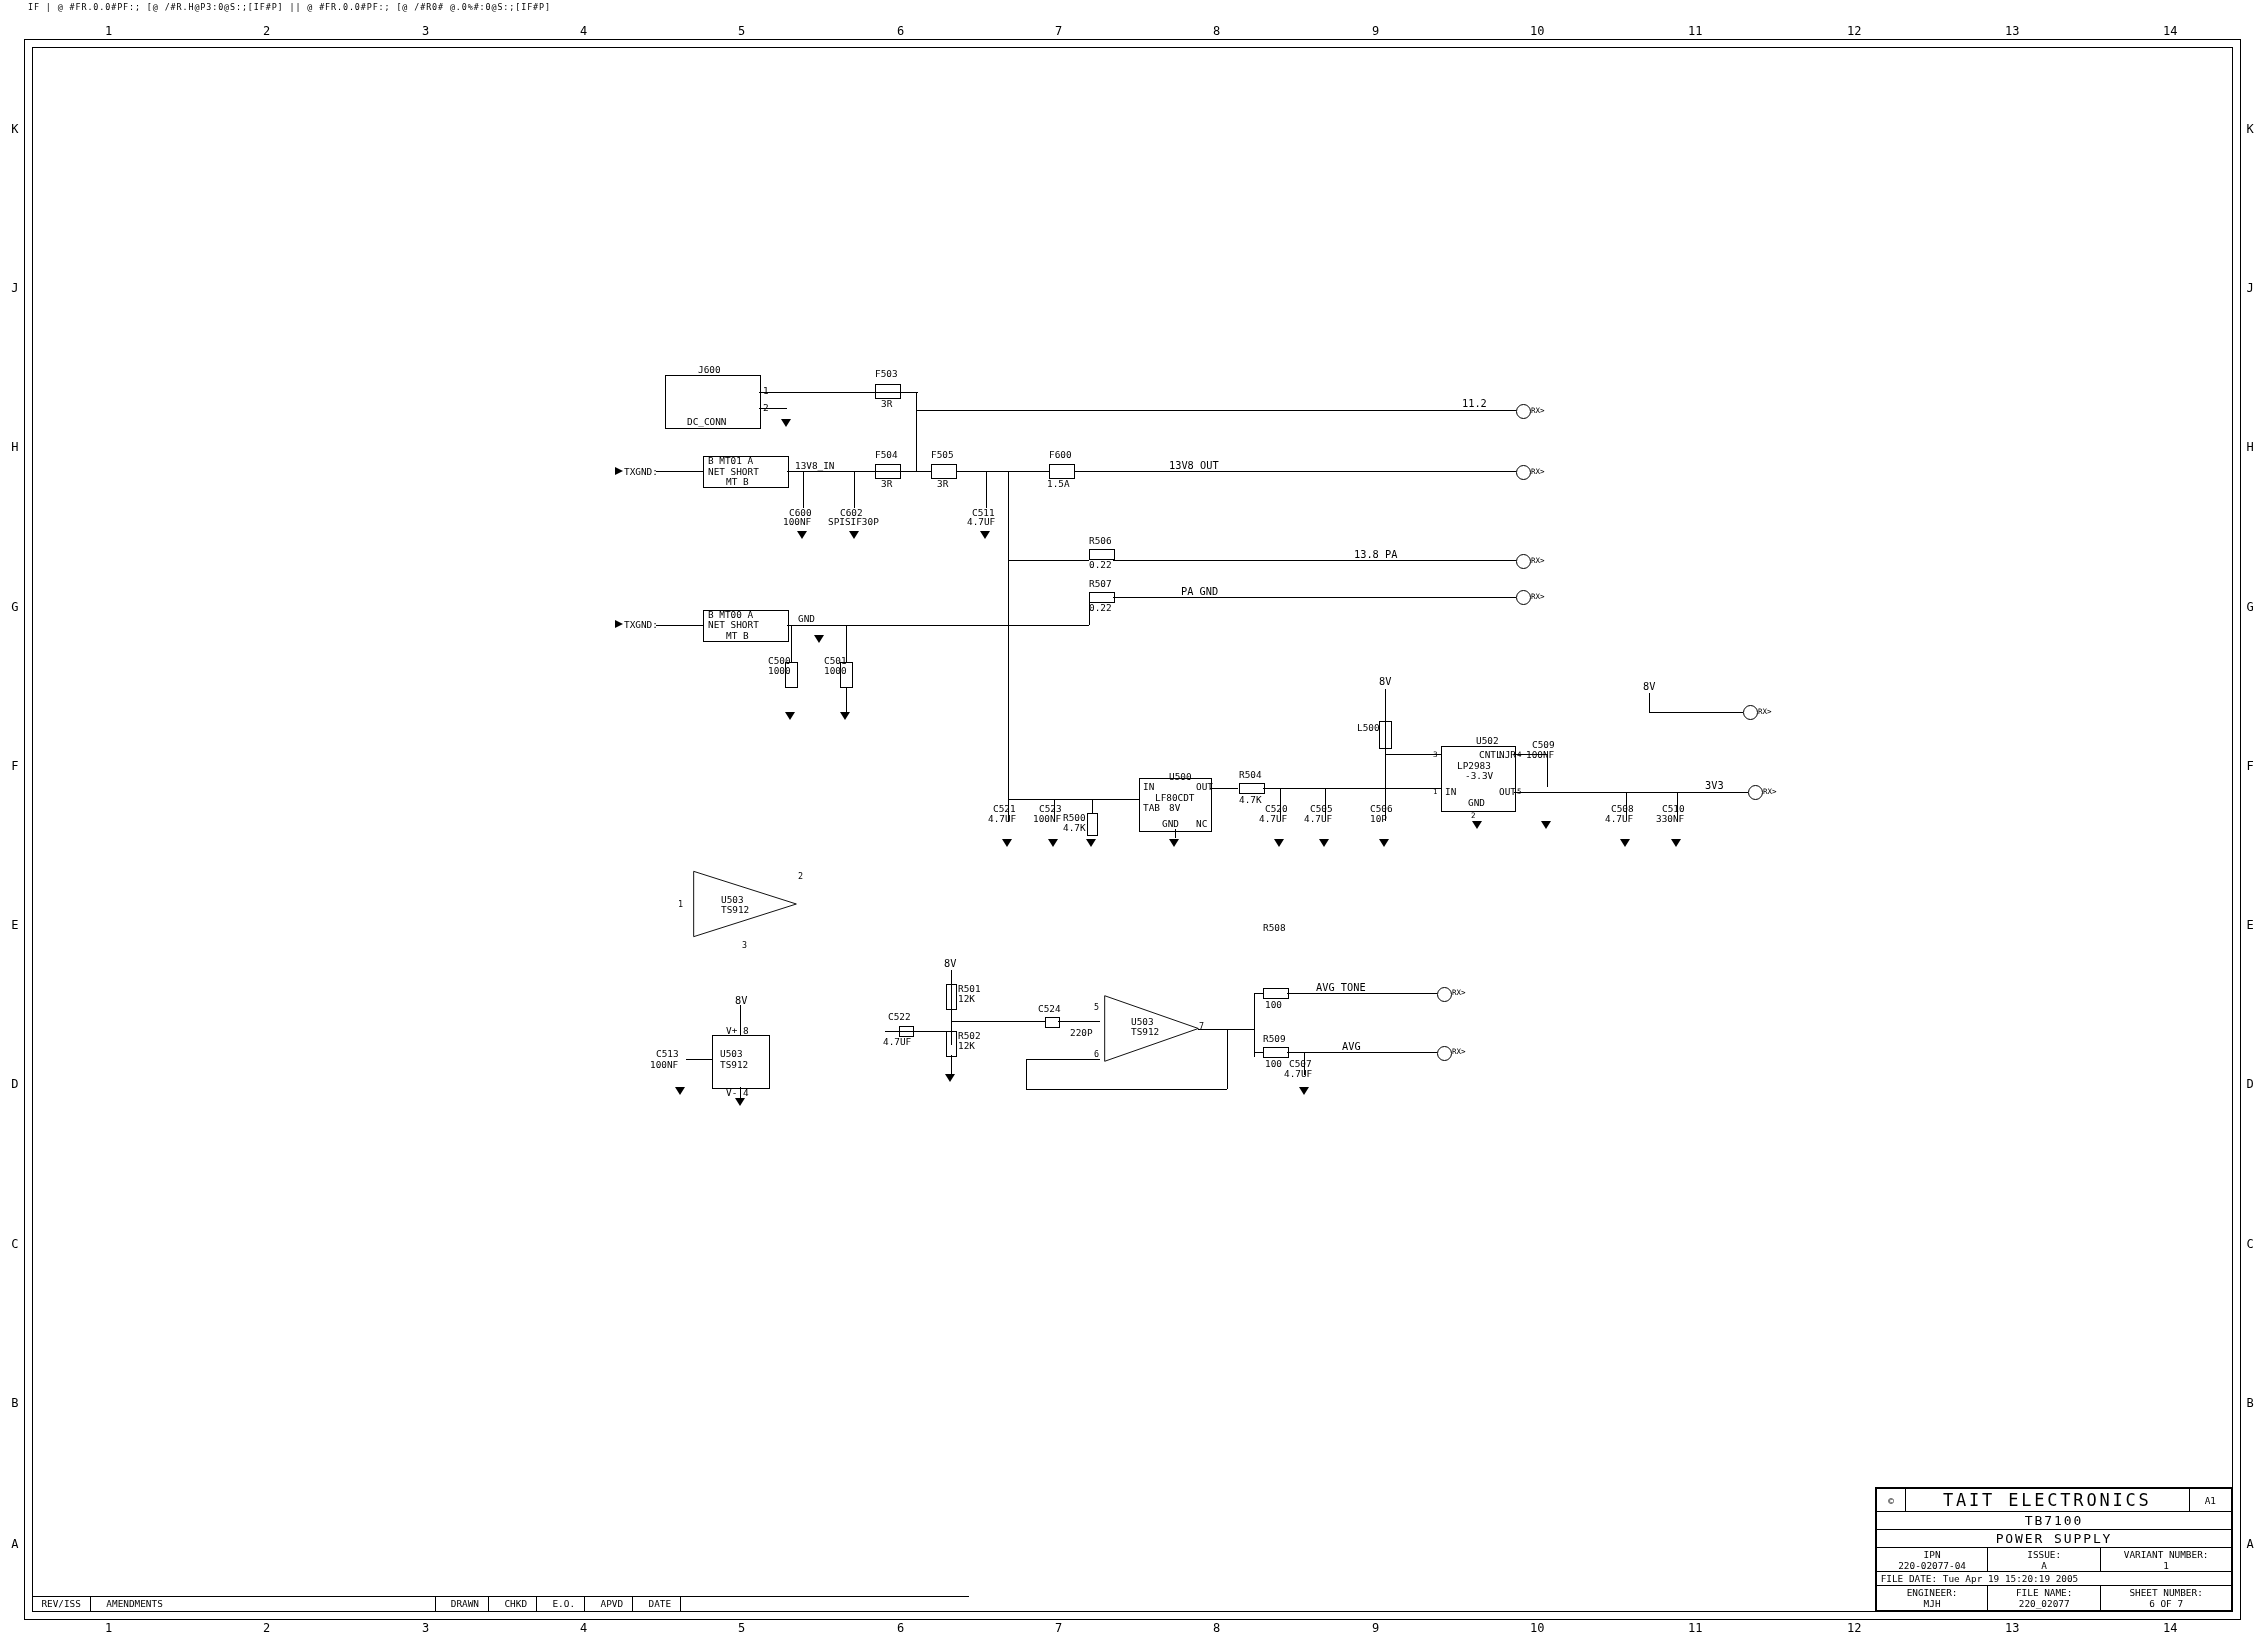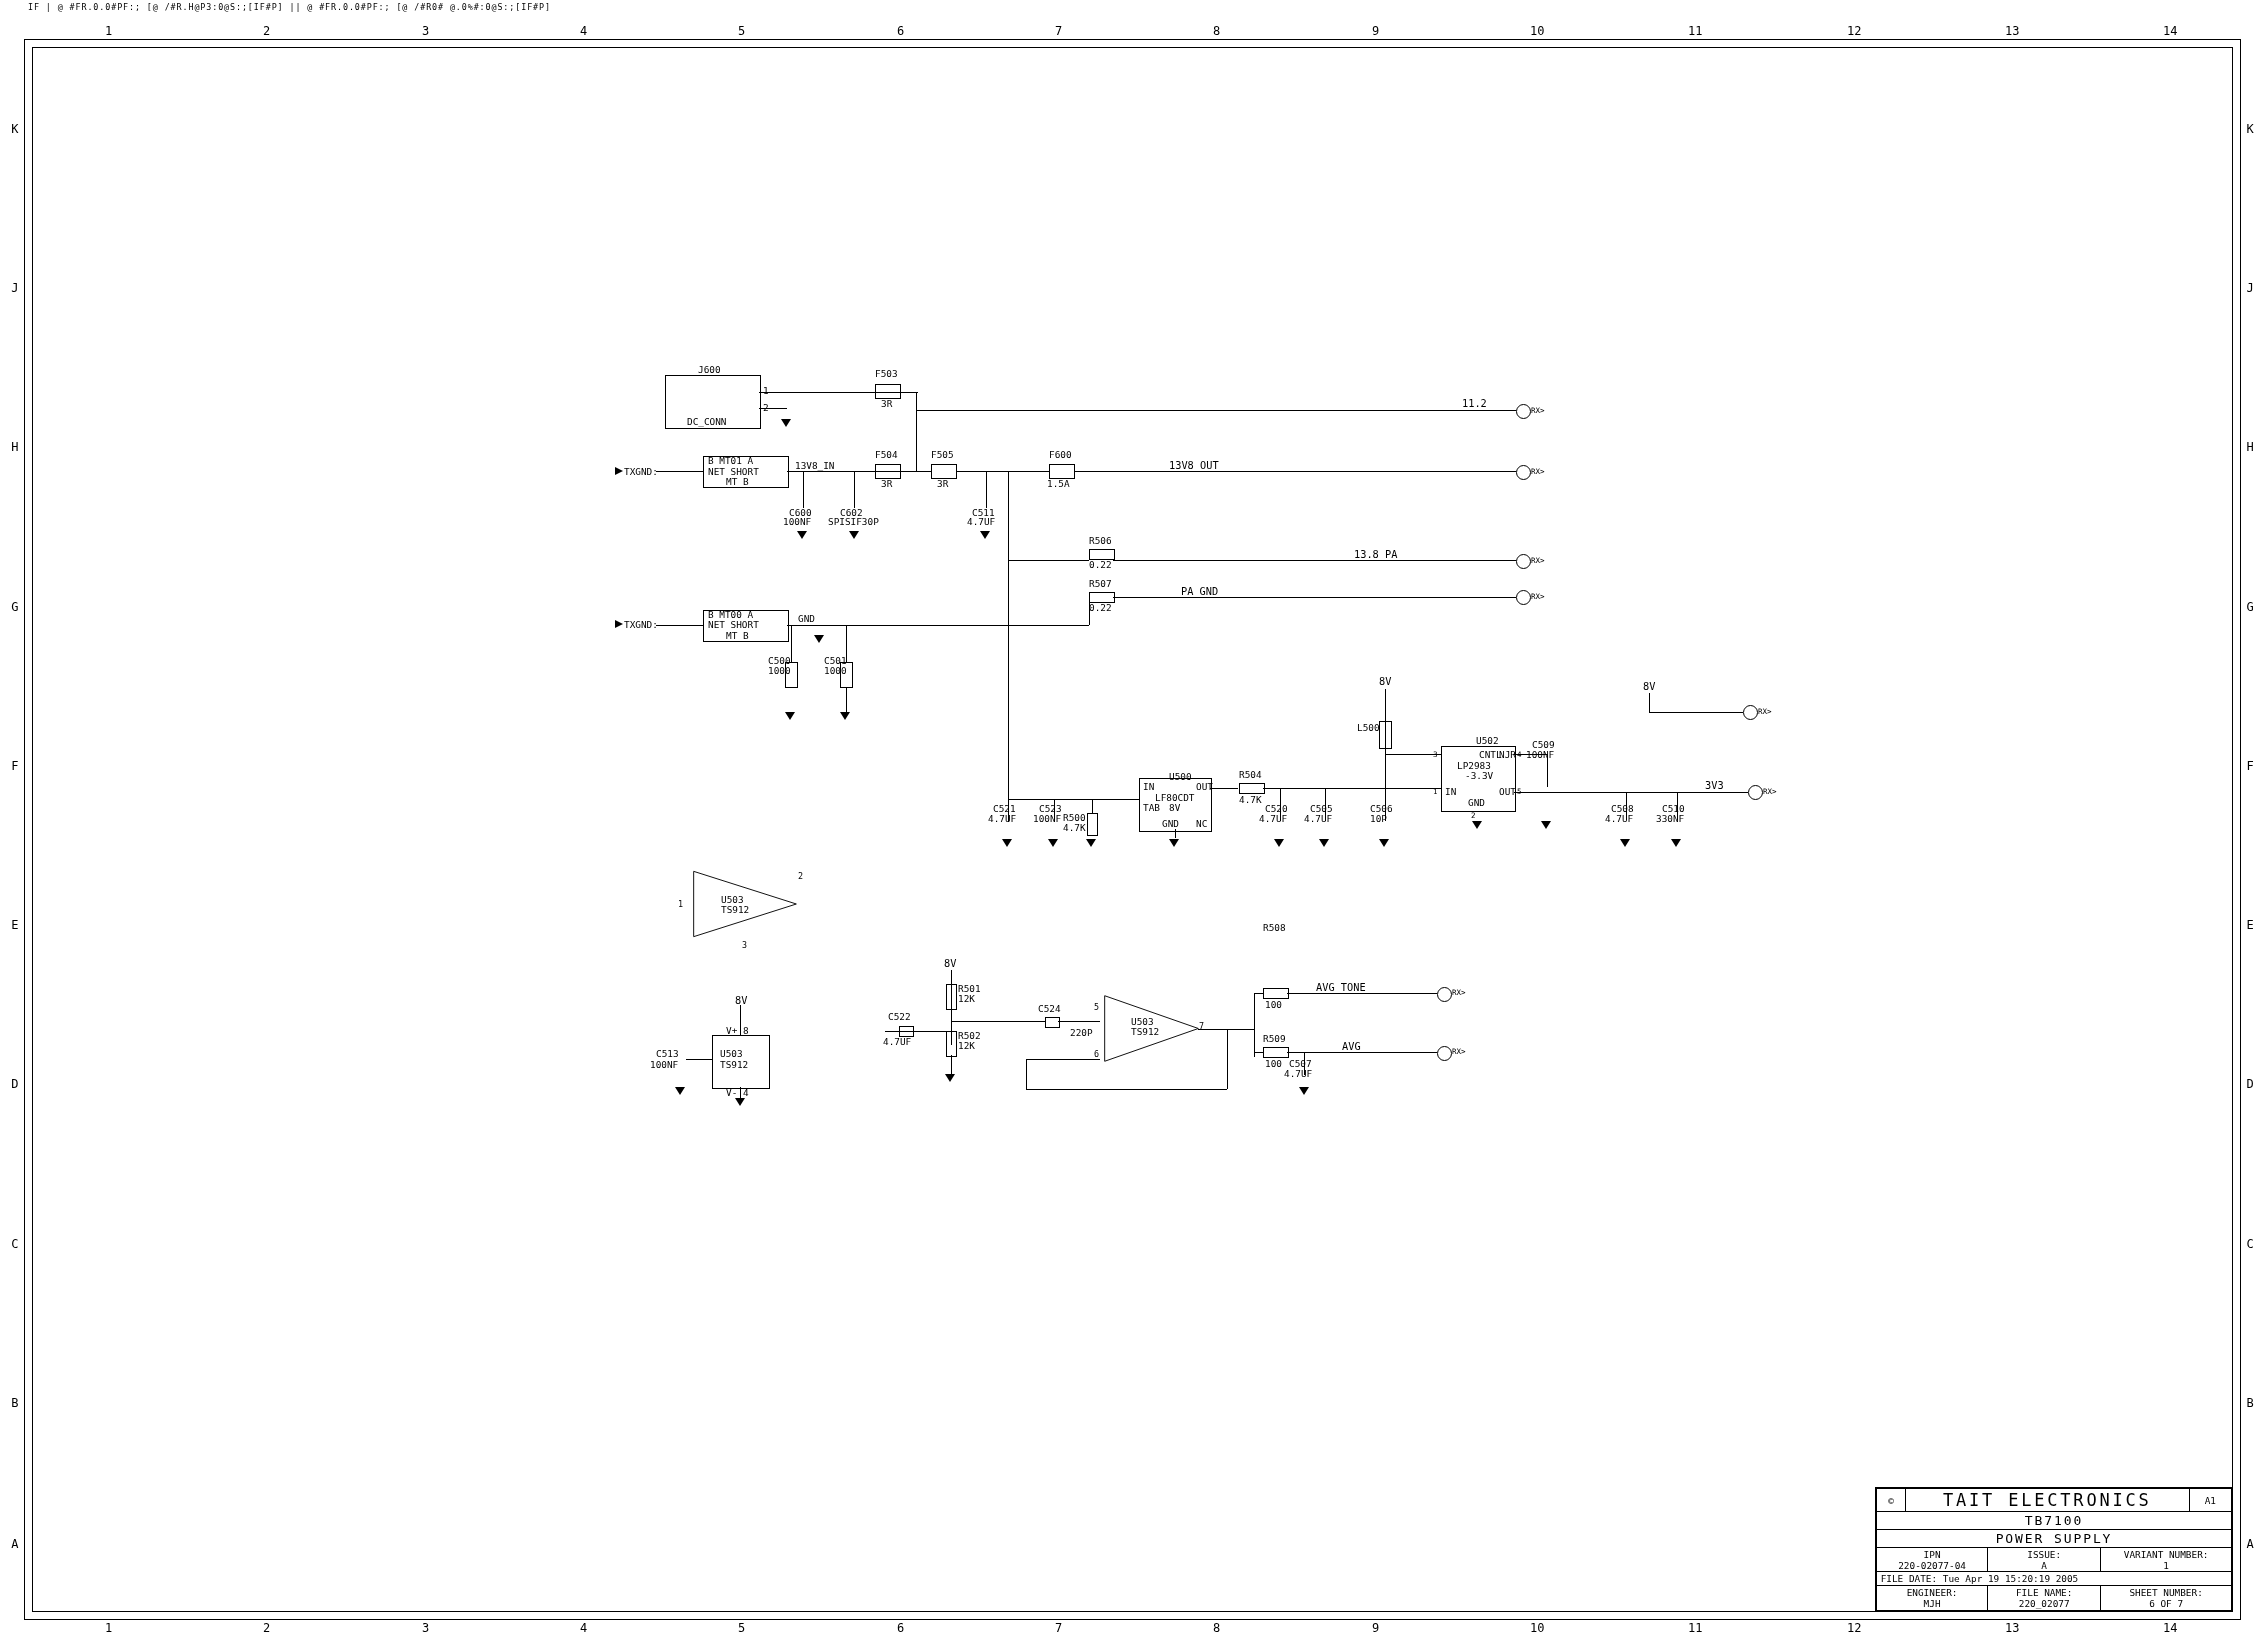--- a/index.html
+++ b/index.html
@@ -399,15 +399,24 @@
           </tr>
       <tr>
         <td colspan="2"><span>ENGINEER:</span><br><span>MJH</span></td>
         <td colspan="2"><span>FILE NAME:</span><br><span>220_02077</span></td>
         <td colspan="2"><span>SHEET NUMBER:</span><br><span>6 OF 7</span></td>
       </tr>
     </tbody>
       </table>
   </div>
 
+  <div class="revblock" style="width:937px">
+    <span>REV/ISS</span>
+    <span style="width:319px">AMENDMENTS</span>
+    <span>DRAWN</span>
+    <span>CHKD</span>
+    <span>E.O.</span>
+    <span>APVD</span>
+    <span>DATE</span>
+  </div>
 
 </div>
 
 
 </body></html>

